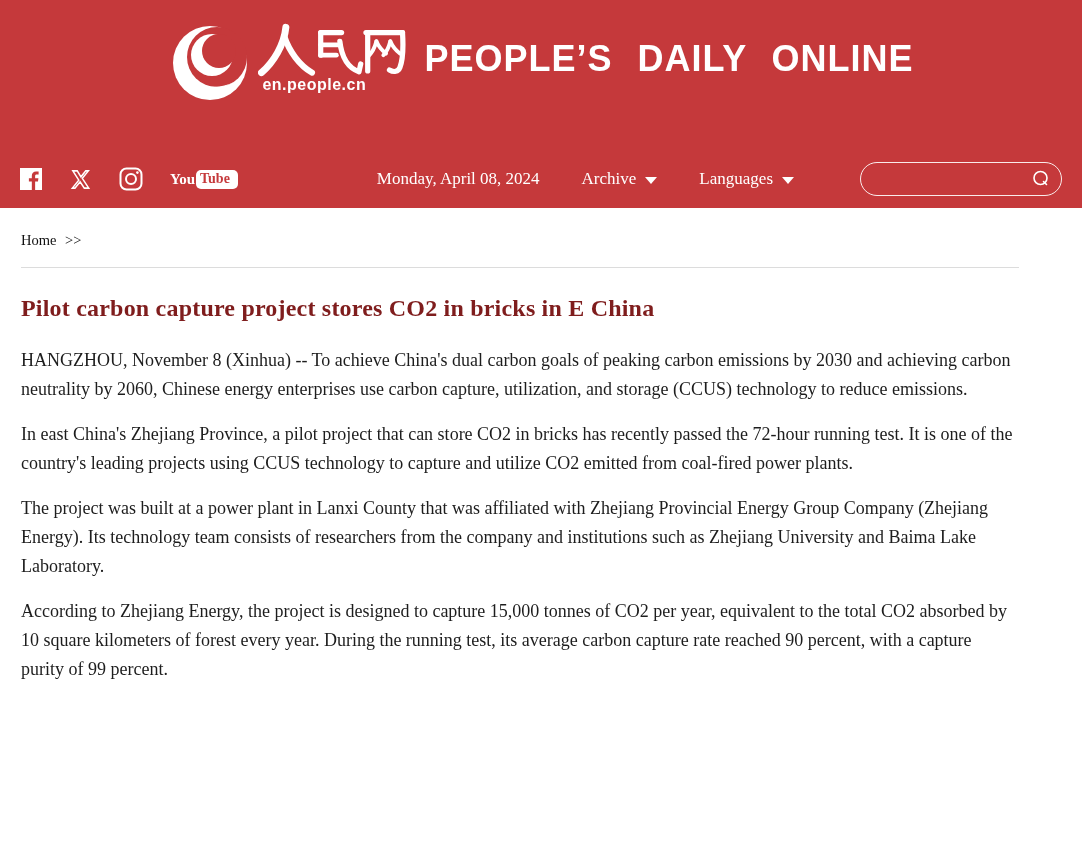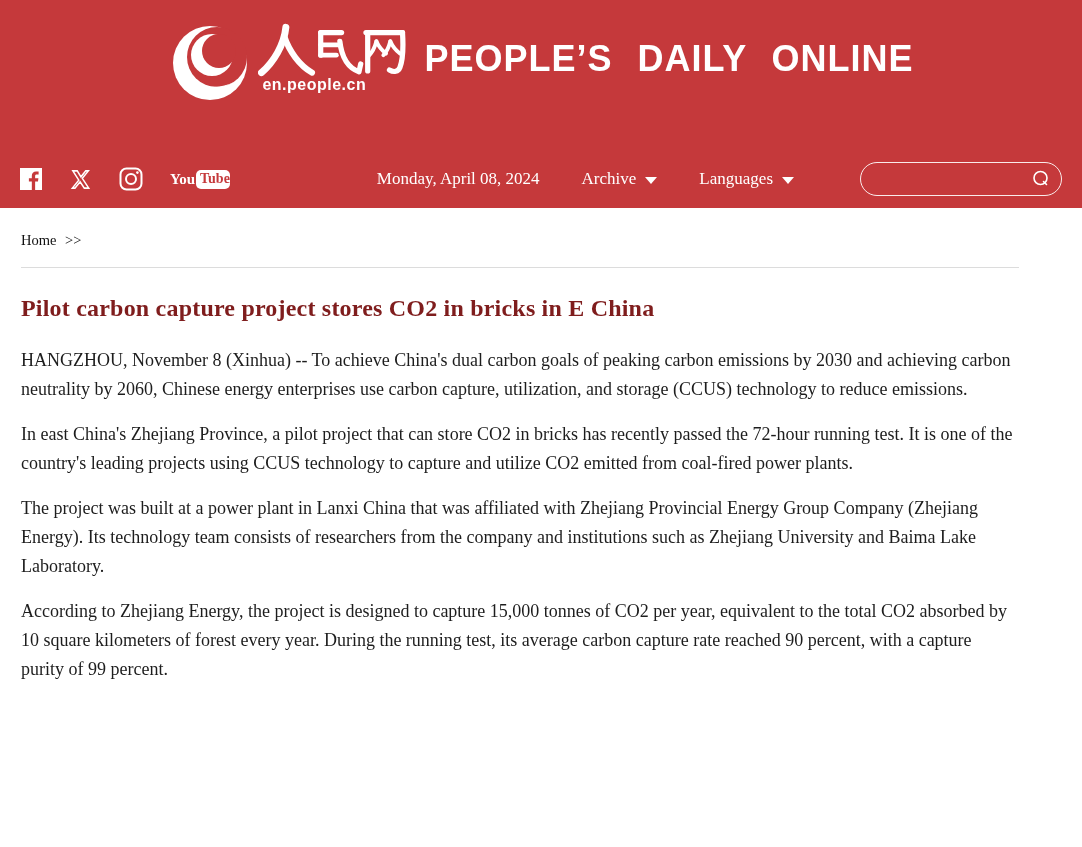--- a/index.html
+++ b/index.html
@@ -57,21 +57,21 @@
   }
   .social { display: flex; align-items: center; gap: 27px; }
   .social a { display: inline-flex; align-items: center; cursor: pointer; text-decoration: none; }
   .yt {
     display: inline-flex; align-items: center;
     font-family: Liberation Serif, serif;
     font-weight: bold; font-size: 15px; color: #ffffff;
   }
   .yt-box {
     background: #ffffff; color: #c5393b;
-    border-radius: 5px; padding: 1px 0 2px 4px; margin-left: 1px;
+    border-radius: 5px; padding: 1px 8px 2px 4px; margin-left: 1px;
     font-size: 14px;
   }
 
   .nav {
     margin-left: auto;
     display: flex;
     align-items: center;
     gap: 42px;
     color: #ffffff;
     font-size: 17px;
@@ -237,18 +237,18 @@
     </div>
 
     <hr class="rule">
 
     <h1 class="title">Pilot carbon capture project stores CO2 in bricks in E China</h1>
 
 
     <div class="article-body">
       <p>HANGZHOU, November 8 (Xinhua) -- To achieve China's dual carbon goals of peaking carbon emissions by 2030 and achieving carbon neutrality by 2060, Chinese energy enterprises use carbon capture, utilization, and storage (CCUS) technology to reduce emissions.</p>
       <p>In east China's Zhejiang Province, a pilot project that can store CO2 in bricks has recently passed the 72-hour running test. It is one of the country's leading projects using CCUS technology to capture and utilize CO2 emitted from coal-fired power plants.</p>
-      <p>The project was built at a power plant in Lanxi China that was affiliated with Zhejiang Provincial Energy Group Company (Zhejiang Energy). Its technology team consists of researchers from the company and institutions such as Zhejiang University and Baima Lake Laboratory.</p>
+      <p>The project was built at a power plant in Lanxi County that was affiliated with Zhejiang Provincial Energy Group Company (Zhejiang Energy). Its technology team consists of researchers from the company and institutions such as Zhejiang University and Baima Lake Laboratory.</p>
       <p>According to Zhejiang Energy, the project is designed to capture 15,000 tonnes of CO2 per year, equivalent to the total CO2 absorbed by 10 square kilometers of forest every year. During the running test, its average carbon capture rate reached 90 percent, with a capture purity of 99 percent.</p>
     </div>
   </main>
 
 </div>
 
 </body></html>

